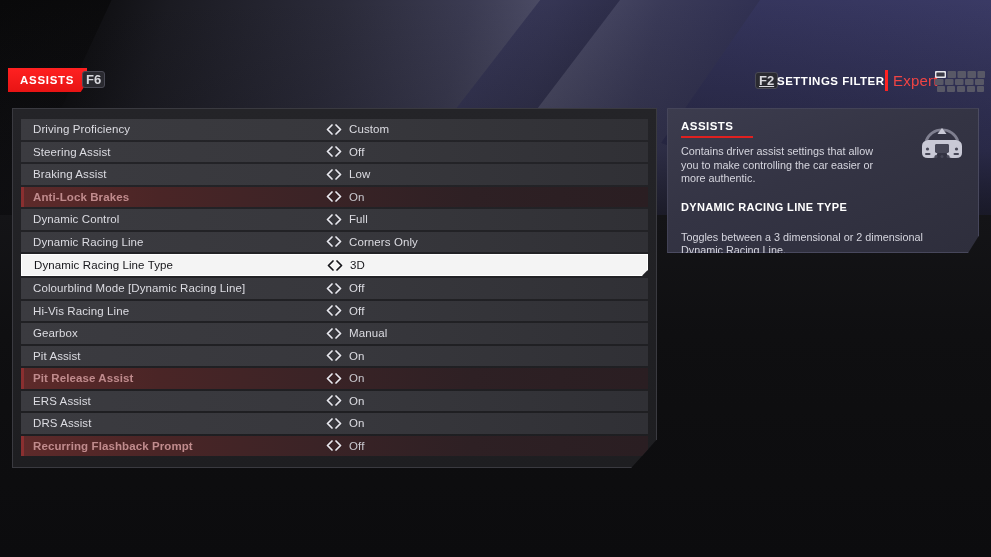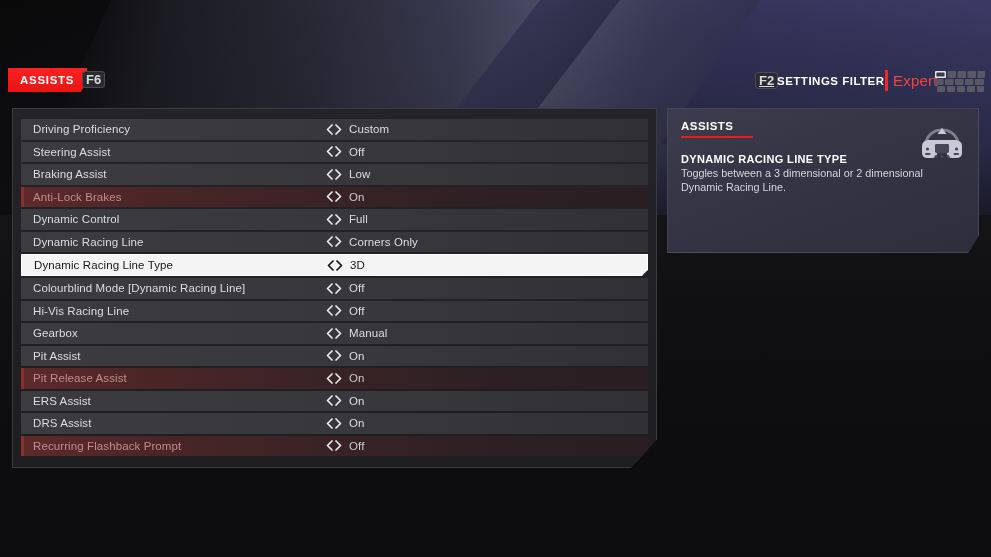--- a/index.html
+++ b/index.html
@@ -100,21 +100,21 @@
   .row .value{ font-size:11.5px; color:#dcdce2; letter-spacing:.1px; }
 
   
   .row.warn{
     background:linear-gradient(90deg,#5e2a2a 0%, #4a2526 22%, #3a2326 48%, #2e2024 72%, #2a1e22 100%);
   }
   .row.warn::before{
     content:""; position:absolute; left:0; top:0; width:3px; height:100%;
     background:#8a2f30;
   }
-  .row.warn .label{ color:#c08b8d; }
+  .row.warn .label{ color:#c08b8d;font-weight:bold; }
   .row.warn .value{ color:#c9c9cf; }
 
   
   .row.selected{
     background:#f4f4f4;
     border:1px solid #ffffff;
     height:22px;
     clip-path:polygon(0 0, 100% 0, 100% 72%, 99% 100%, 0 100%);
   }
   .row.selected .label, .row.selected .value{ color:#16161a; }
@@ -125,21 +125,21 @@
     position:absolute; left:667px; top:108px; width:312px; height:145px; z-index:4;
     background:linear-gradient(160deg,#3c3c4e 0%, #343444 45%, #2e2e3c 100%);
     border:1px solid rgba(120,120,150,.28);
     clip-path:polygon(0 0, 100% 0, 100% 88%, 96.5% 100%, 0 100%);
     padding:11px 14px 10px 13px;
   }
   .infoTitle{ font-size:11.5px; font-weight:bold; color:#ffffff; letter-spacing:.45px; }
   .infoRule{ width:72px; height:2px; background:#e02020; margin:4px 0 7px 0; }
   .infoBody{ font-size:10.8px; line-height:13.6px; color:#d5d5de; width:205px; }
   .infoSub{ font-size:11px; font-weight:bold; color:#ffffff; letter-spacing:.35px; margin-top:15px; }
-  .infoSubBody{ font-size:10.8px; line-height:13.6px; color:#d5d5de; margin-top:2px; width:285px; }
+  .infoSubBody{ font-size:10.8px; line-height:13.6px; color:#d5d5de; margin-top:18px; width:285px; }
   #wheelIcon{ position:absolute; right:10px; top:17px; width:52px; height:42px; }
 </style>
 </head>
 <body>
 
 <div id="bg">
   <div class="bgTop"></div>
   <div class="bgWedgeR"></div>
   <div class="bgWedgeL"></div>
   <div class="bgSpike"></div>
@@ -398,20 +398,21 @@
 </span>
           <span class="value">Off</span>
         </span>
       </div>
     </div>
 </div>
 
 <div id="info">
   <div class="infoTitle">ASSISTS</div>
   <div class="infoRule"></div>
+  <div class="infoBody">Contains driver assist settings that allow you to make controlling the car easier or more authentic.</div>
   <div class="infoSub">DYNAMIC RACING LINE TYPE</div>
   <div class="infoSubBody">Toggles between a 3 dimensional or 2 dimensional Dynamic Racing Line.</div>
 
   <svg id="wheelIcon" viewBox="0 0 52 42">
     <path d="M10 15 A17 17 0 0 1 42 15" stroke="#9a9aaa" stroke-width="2.6" fill="none" opacity=".75"></path>
     <path d="M26 2 l4.5 6 h-9 z" fill="#c9c9d6"></path>
     <path d="M6 20 q0-5 6-6 h28 q6 1 6 6 v7 q0 5-6 5 h-4 q-4 0-5-4 l-1-3 h-8 l-1 3 q-1 4-5 4 h-4 q-6 0-6-5 z" fill="#c9c9d6"></path>
     <rect x="19" y="18" width="14" height="9" rx="1.4" fill="#474757"></rect>
     <g fill="#474757">
       <circle cx="20" cy="30.5" r="1.5"></circle>

